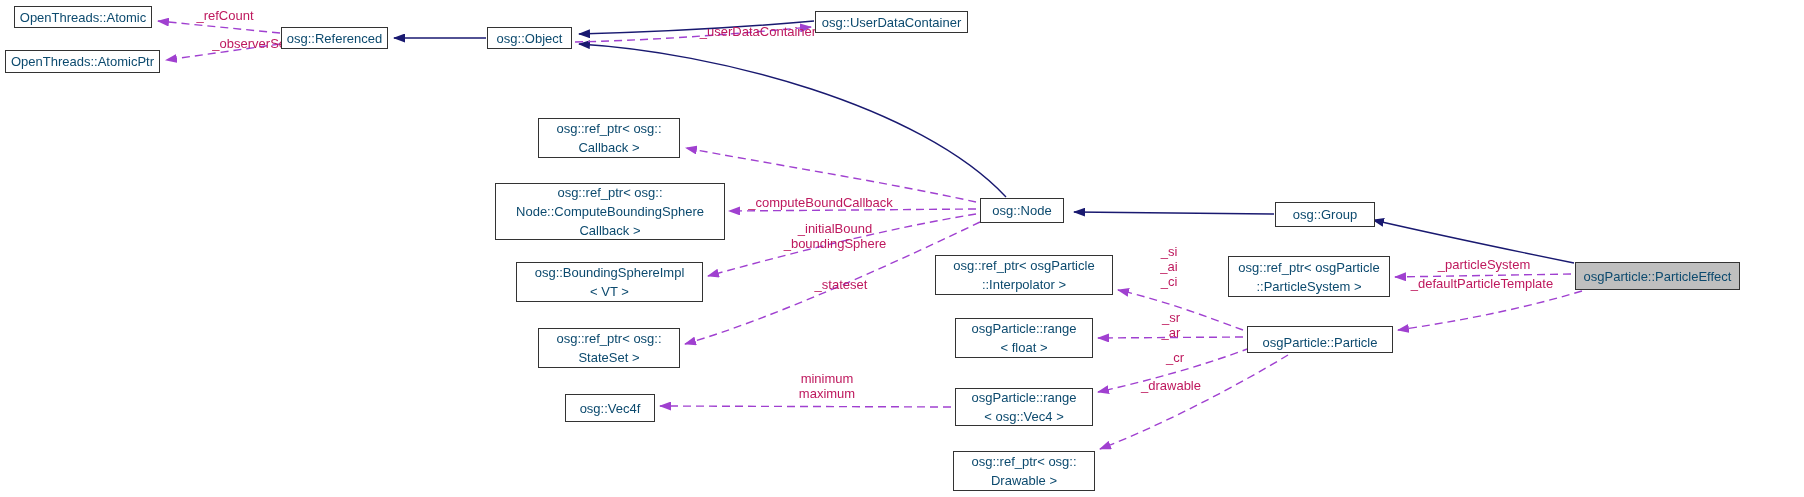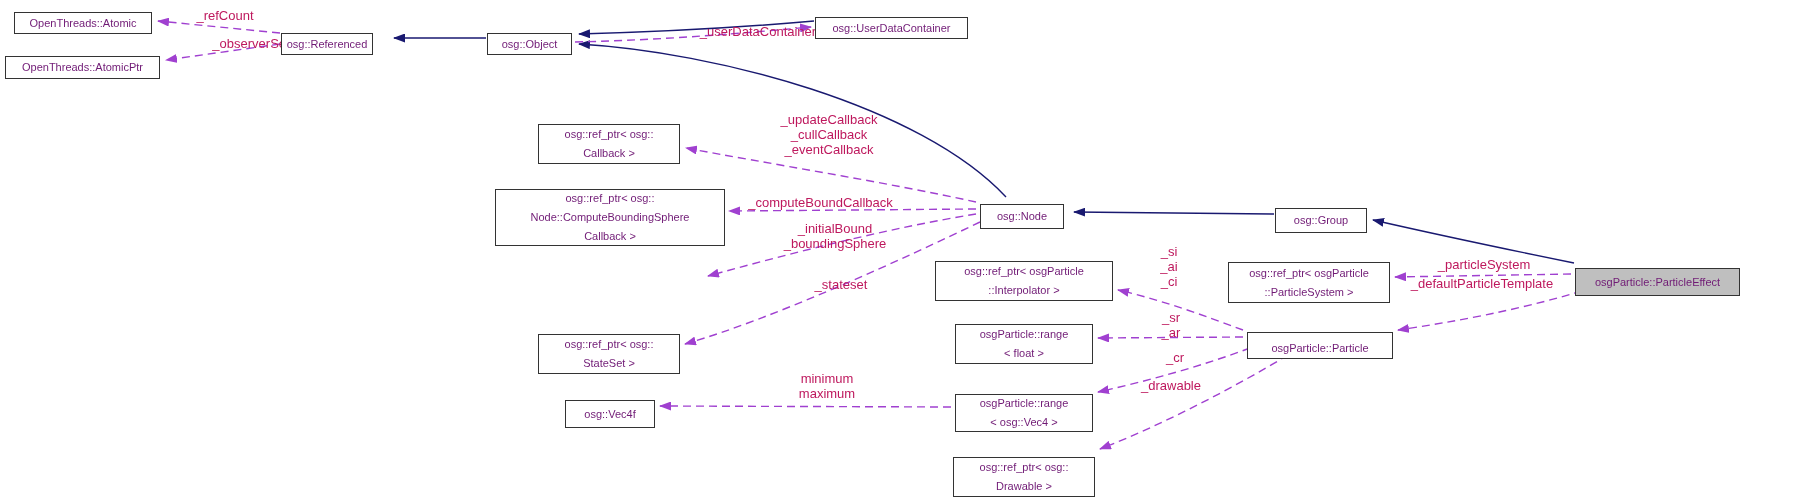--- a/index.html
+++ b/index.html
@@ -11,24 +11,23 @@
     overflow:hidden;
   }
   #edges{position:absolute;left:0;top:0;z-index:1;}
   .node{
     position:absolute;
     box-sizing:border-box;
     background:#ffffff;
     border:1.5px solid #333333;
     display:flex;align-items:center;justify-content:center;
     text-align:center;
-    font-size:11px;line-height:19px;color:#701a75;
+    font-size:13px;line-height:19px;color:#0c4a6e;
     white-space:pre-line;
     z-index:3;
-    margin-top:6px;
   }
   .node.hl{background:#bfbfbf;}
   .elabel{
     position:absolute;
     font-size:13px;line-height:15px;color:#be185d;
     text-align:center;
     white-space:pre-line;
     z-index:2;
   }
 </style>
@@ -70,50 +69,53 @@
       <path d="M 1582,291 C 1515,311 1452,322 1398,330" marker-end="url(#arrow-orc)"></path>
     </g>
   </svg>
 
   <div class="node" style="left:14px;top:6px;width:138px;height:22px;">
     <span>OpenThreads::Atomic</span></div>
 
   <div class="node" style="left:5px;top:50px;width:155px;height:23px;">
     <span>OpenThreads::AtomicPtr</span></div>
 
-  <div class="node" style="left:281px;top:27px;width:92px;height:22px;">
+  <div class="node" style="left:281px;top:27px;width:107px;height:22px;">
     <span>osg::Referenced</span></div>
 
   <div class="node" style="left:487px;top:27px;width:85px;height:22px;">
     <span>osg::Object</span></div>
 
   <div class="node" style="left:815px;top:11px;width:153px;height:22px;">
     <span>osg::UserDataContainer</span></div>
 
   <div class="node" style="left:538px;top:118px;width:142px;height:40px;">
     <span>osg::ref_ptr&lt; osg::
 Callback &gt;</span></div>
 
   <div class="node" style="left:495px;top:183px;width:230px;height:57px;">
     <span>osg::ref_ptr&lt; osg::
 Node::ComputeBoundingSphere
 Callback &gt;</span></div>
 
+  <div class="node" style="left:516px;top:262px;width:187px;height:40px;">
+    <span>osg::BoundingSphereImpl
+&lt; VT &gt;</span></div>
 
   <div class="node" style="left:538px;top:328px;width:142px;height:40px;">
     <span>osg::ref_ptr&lt; osg::
 StateSet &gt;</span></div>
 
   <div class="node" style="left:565px;top:394px;width:90px;height:28px;">
     <span>osg::Vec4f</span></div>
 
   <div class="node" style="left:980px;top:198px;width:84px;height:25px;">
     <span>osg::Node</span></div>
 
-  <div class="node" style="left:1275px;top:202px;width:92px;height:25px;">
+  <div class="node" style="left:1275px;top:202px;width:100px;height:25px;">
     <span>osg::Group</span></div>
 
   <div class="node" style="left:935px;top:255px;width:178px;height:40px;">
     <span>osg::ref_ptr&lt; osgParticle
 ::Interpolator &gt;</span></div>
 
   <div class="node" style="left:955px;top:318px;width:138px;height:40px;">
     <span>osgParticle::range
 &lt; float &gt;</span></div>
 
@@ -131,23 +133,20 @@
 
   <div class="node" style="left:1247px;top:326px;width:146px;height:27px;align-items:flex-end;">
     <span>osgParticle::Particle</span></div>
 
   <div class="node hl" style="left:1575px;top:262px;width:165px;height:28px;">
     <span>osgParticle::ParticleEffect</span></div>
 
   <div class="elabel" style="left:190px;top:8px;width:70px;">_refCount</div>
   <div class="elabel" style="left:205px;top:36px;width:92px;">_observerSet</div>
   <div class="elabel" style="left:698px;top:24px;width:120px;">_userDataContainer</div>
-  <div class="elabel" style="left:772px;top:112px;width:114px;">_updateCallback
-_cullCallback
-_eventCallback</div>
   <div class="elabel" style="left:748px;top:195px;width:145px;">_computeBoundCallback</div>
   <div class="elabel" style="left:778px;top:221px;width:114px;">_initialBound
 _boundingSphere</div>
   <div class="elabel" style="left:800px;top:277px;width:58px;margin-left:12px;">_stateset</div>
   <div class="elabel" style="left:792px;top:371px;width:70px;">minimum
 maximum</div>
   <div class="elabel" style="left:1150px;top:244px;width:38px;">_si
 _ai
 _ci</div>
   <div class="elabel" style="left:1152px;top:310px;width:38px;">_sr

